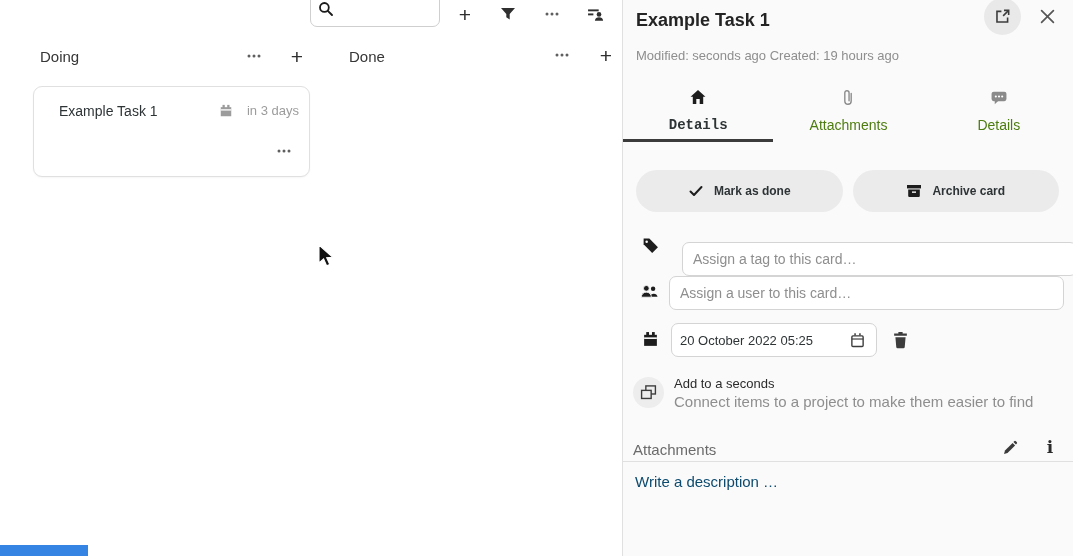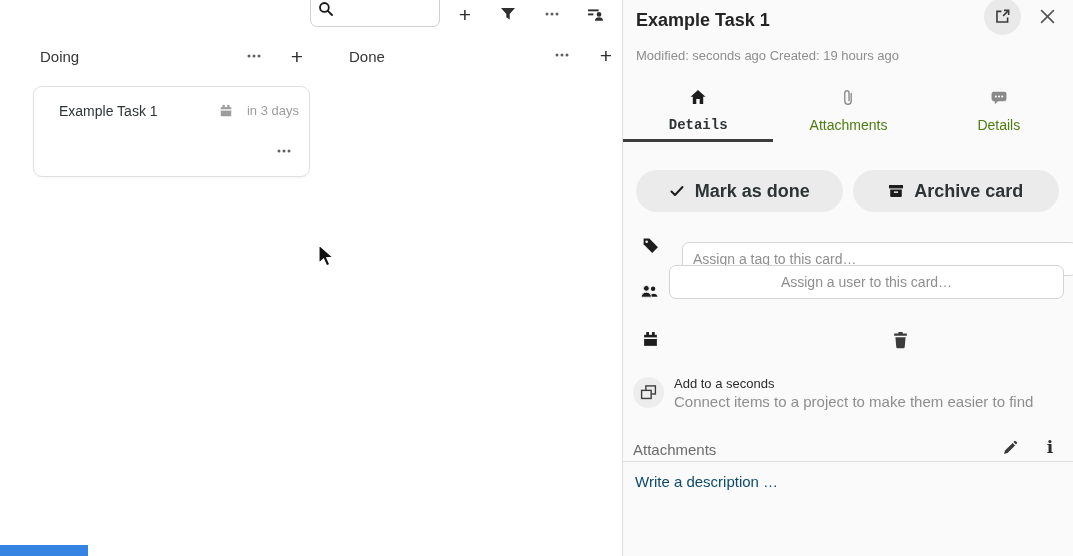--- a/index.html
+++ b/index.html
@@ -36,21 +36,21 @@
   .tabs { position:absolute; left:0; top:83px; width:451px; height:59px; display:flex; }
   .tab { flex:1; position:relative; background:transparent; border:none; color:#4d7c0f;
     font-family:inherit; font-size:14px; }
   .tab .tab-ico { position:absolute; top:6px; left:50%; transform:translateX(-50%); }
   .tab .tab-lbl { position:absolute; top:34px; width:100%; left:0; text-align:center; }
   .tab.active { color:#2e3436; font-weight:bold;font-family:Liberation Mono, monospace; }
   .tab.active::after { content:""; position:absolute; left:0; bottom:0; width:100%; height:3px; background:#3b3b3b; }
 
   .pill-row { position:absolute; left:13px; top:170px; width:423px; height:42px; display:flex; gap:10px; }
   .pill { flex:1; border:none; border-radius:21px; background:#ebebeb; font-family:inherit;
-    font-size:18px; font-weight:bold; color:#2e3436; display:flex; align-items:center;
+    font-size:12px; font-weight:bold; color:#2e3436; display:flex; align-items:center;
     justify-content:center; gap:10px; }
 
   .row-icon { position:absolute; color:#1d1d1d; }
   .entry { position:absolute; left:46px; width:395px; height:34px; background:#fff;
     border:1px solid #d4d4d4; border-radius:7px; padding:0 10px; font-family:inherit;
     font-size:14px; color:#2e3436; }
   .entry::placeholder { color:#8e8e8e; opacity:1; }
 
   .date-field { position:absolute; left:48px; top:323px; width:206px; height:34px; background:#fff;
     border:1px solid #d4d4d4; border-radius:7px; display:flex; align-items:center; padding:0 8px; }
@@ -242,30 +242,41 @@
     <input class="entry" style="top: 242px; margin-left: 13px;" placeholder="Assign a tag to this card…">
 
     <span class="row-icon" style="left:17px; top:283px;">
       <svg width="19" height="17" viewBox="0 0 18 16">
           <circle cx="12.4" cy="5.4" r="2.1" fill="#1d1d1d"></circle>
           <path d="M9.6 13 a3.6 3.6 0 0 1 7 0 z" fill="#1d1d1d"></path>
           <circle cx="6" cy="5" r="2.7" fill="#1d1d1d" stroke="#fafafa" stroke-width="0.8"></circle>
           <path d="M1.2 13.4 a4.8 4.8 0 0 1 9.6 0 z" fill="#1d1d1d" stroke="#fafafa" stroke-width="0.8"></path>
         </svg>
     </span>
-    <input class="entry" style="top: 265px; text-align: center;" placeholder="Assign a user to this card…">
+    <input class="entry" style="top: 276px;" placeholder="Assign a user to this card…">
 
     <span class="row-icon" style="left:19px; top:331px;">
       <svg width="17" height="17" viewBox="0 0 16 16">
           <rect x="4" y="1" width="2.6" height="4" fill="#1d1d1d"></rect>
           <rect x="9.4" y="1" width="2.6" height="4" fill="#1d1d1d"></rect>
           <path d="M2 3.6 h12 V14 H2 Z" fill="#1d1d1d"></path>
           <rect x="2" y="6" width="12" height="1.5" fill="#fafafa"></rect>
         </svg>
     </span>
+    <div class="date-field">
+      <span class="date-text">20 October 2022 05:25</span>
+      <button style="border:none;background:transparent;width:22px;height:22px;display:flex;align-items:center;justify-content:center;">
+        <svg width="17" height="17" viewBox="0 0 16 16">
+            <rect x="2.7" y="3.7" width="10.6" height="10" rx="1" fill="none" stroke="#3c3c3c" stroke-width="1.3"></rect>
+            <path d="M2.7 6.6 H13.3" stroke="#3c3c3c" stroke-width="1.1"></path>
+            <rect x="5" y="1.2" width="1.4" height="2" fill="#3c3c3c"></rect>
+            <rect x="9.6" y="1.2" width="1.4" height="2" fill="#3c3c3c"></rect>
+          </svg>
+      </button>
+    </div>
     <button class="trash-btn">
       <svg width="17" height="18" viewBox="0 0 16 17">
           <path d="M6 1 h4 v1.4 h4 v2.2 H2 V2.4 h4 Z" fill="#3c3c3c"></path>
           <path d="M3.2 6 h9.6 l-.8 9 a1.3 1.3 0 0 1 -1.3 1.2 H5.3 A1.3 1.3 0 0 1 4 15 Z" fill="#3c3c3c"></path>
         </svg>
     </button>
 
     <button class="proj-circle">
       <svg width="17" height="17" viewBox="0 0 16 16">
           <rect x="5.5" y="1.8" width="9" height="7.6" fill="none" stroke="#3c3c3c" stroke-width="1.3"></rect>

